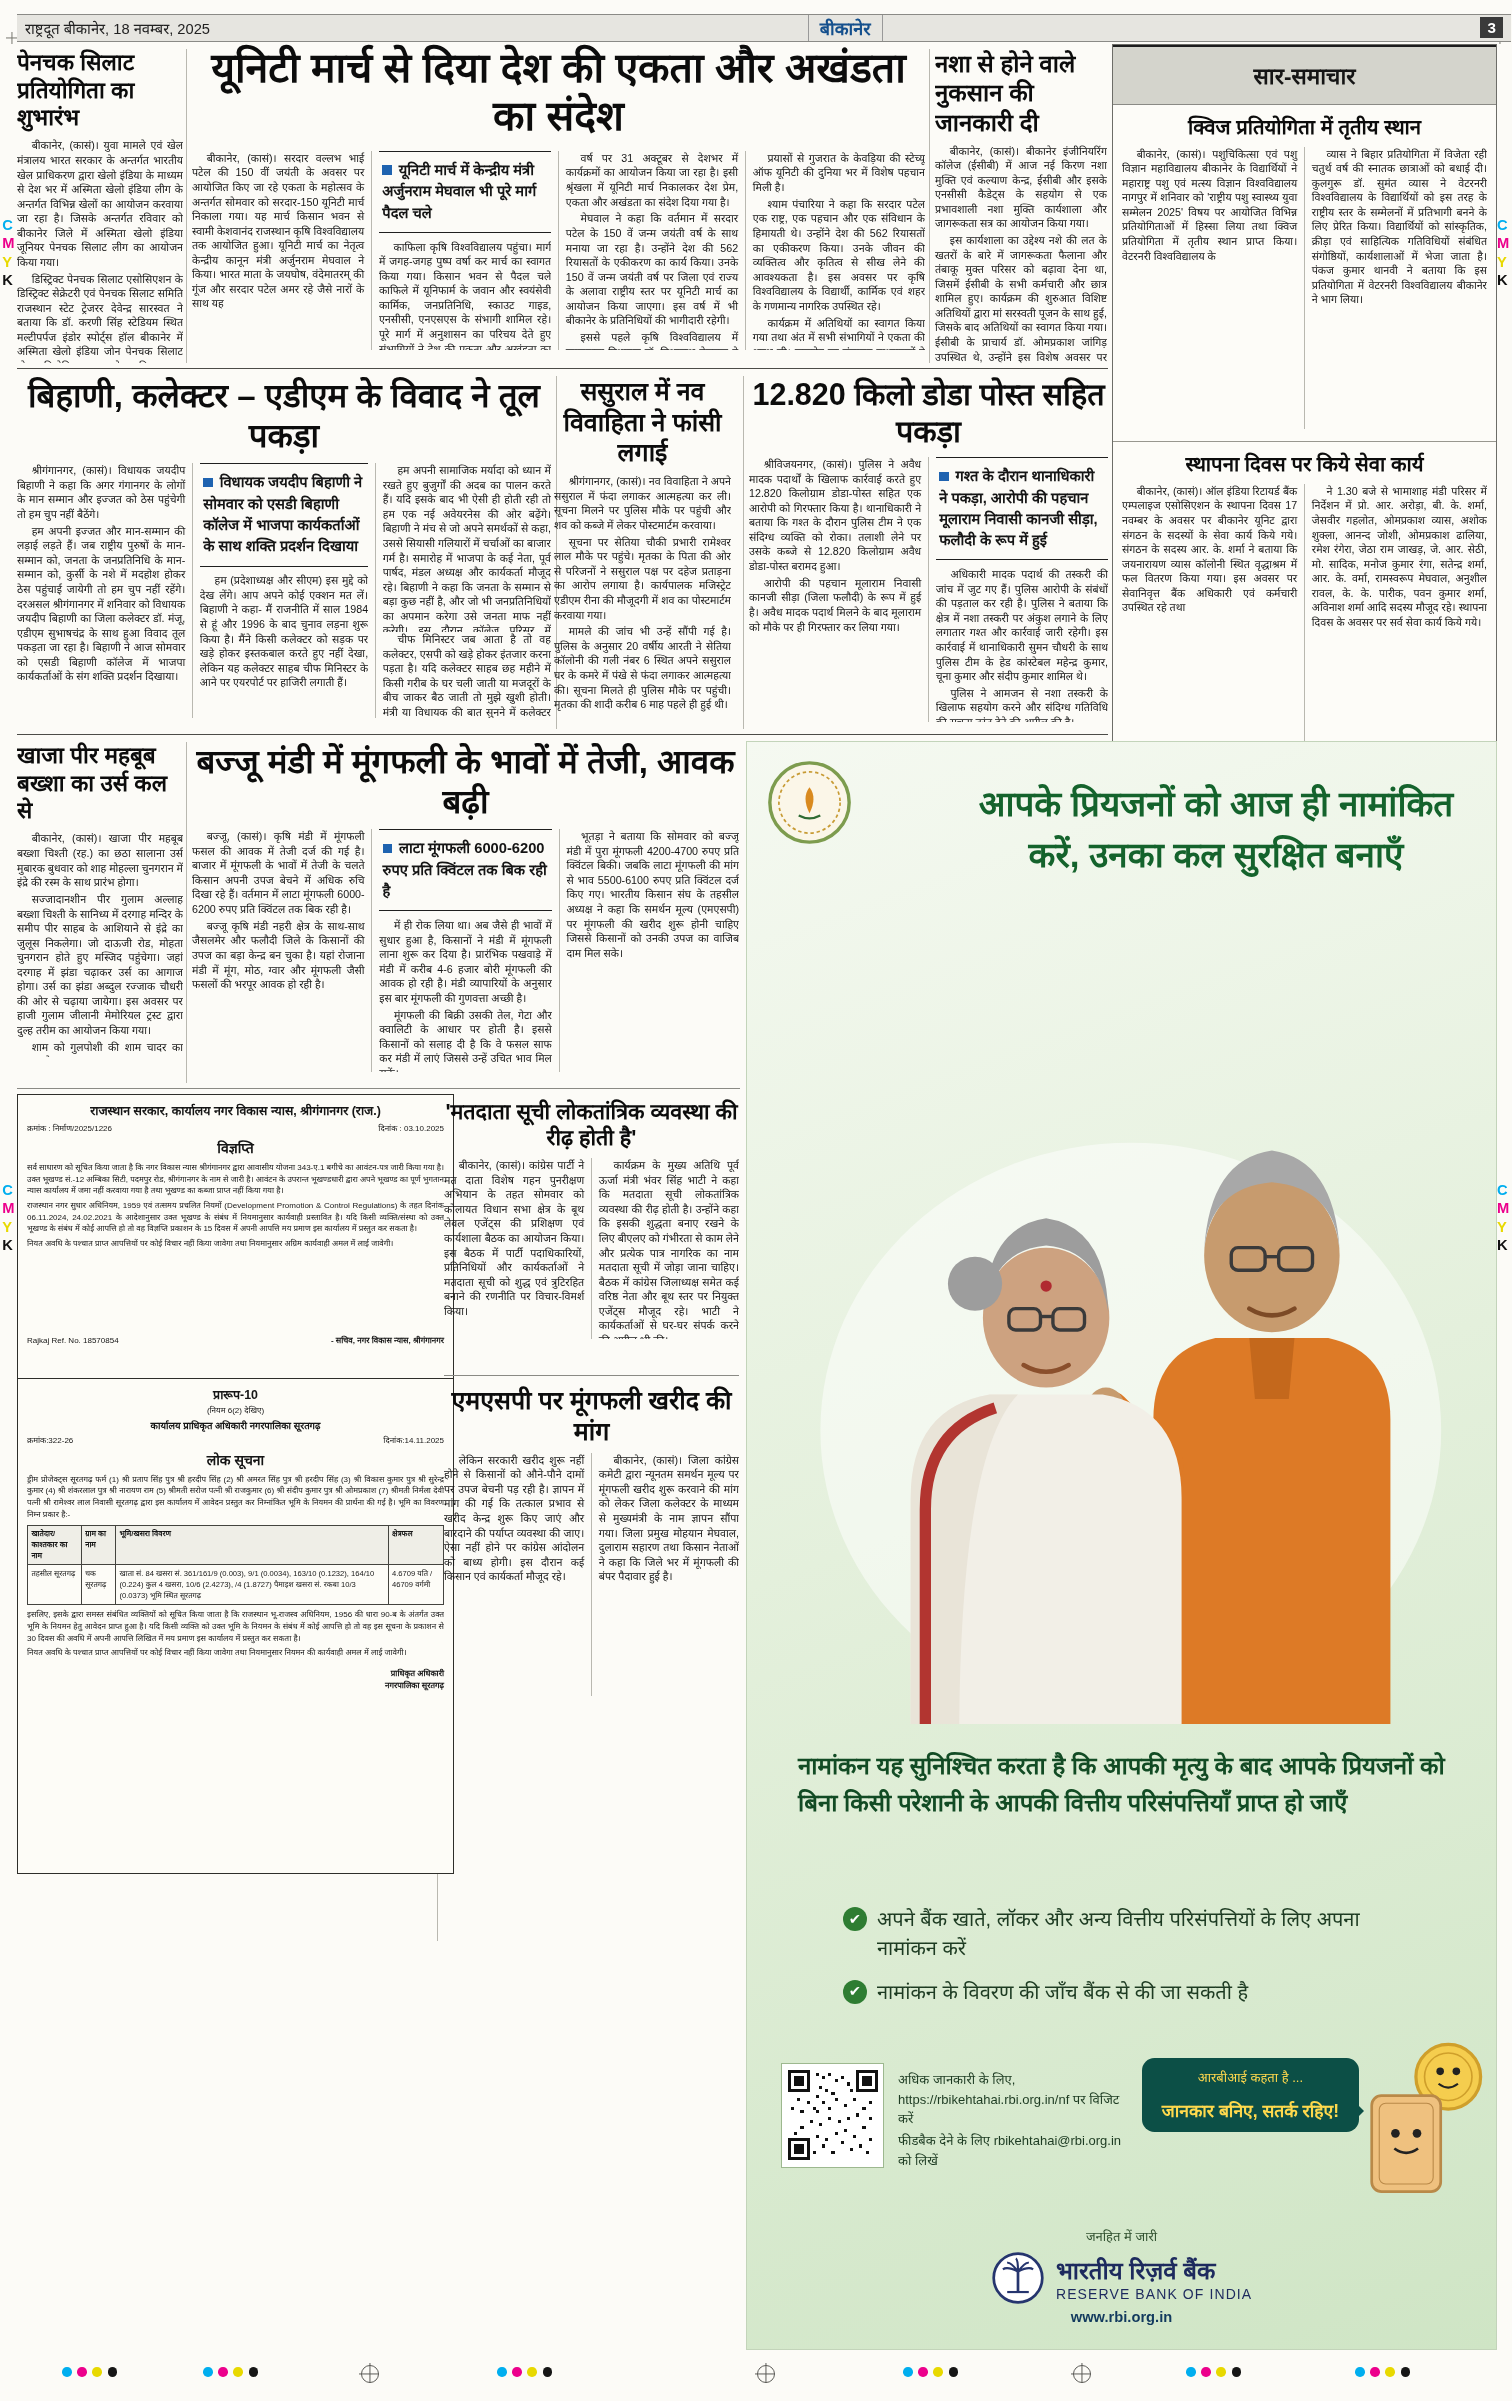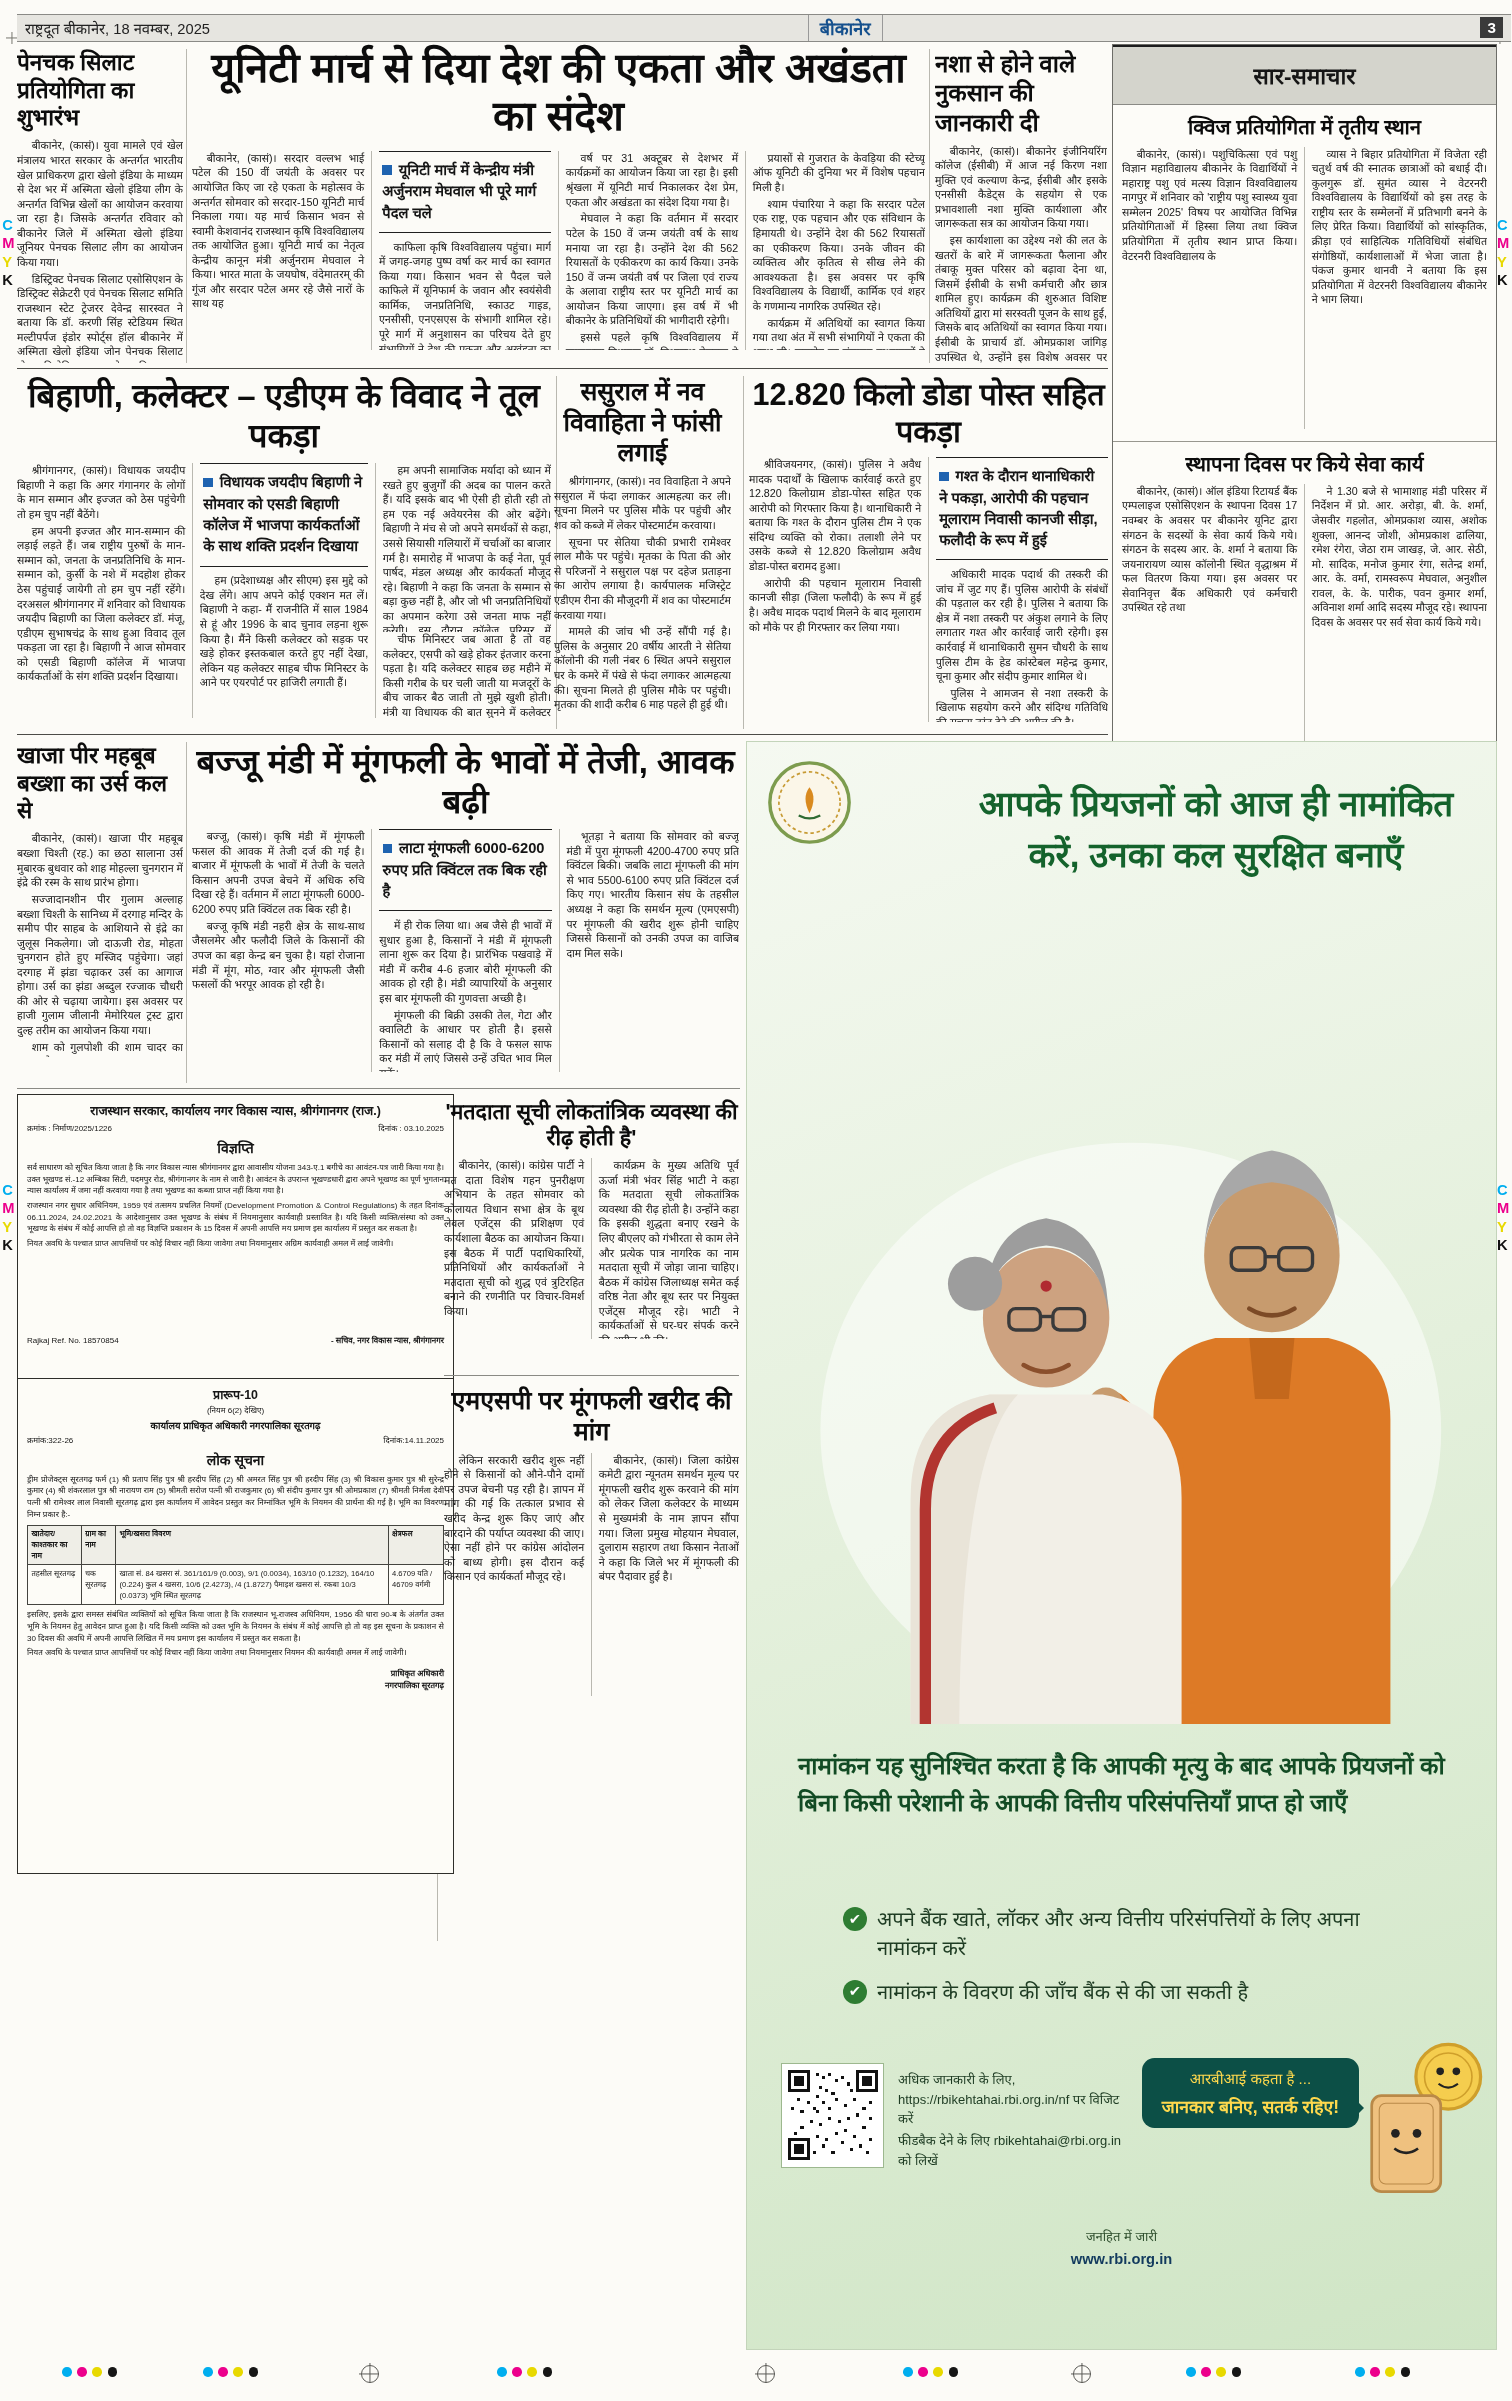--- a/index.html
+++ b/index.html
@@ -54,21 +54,21 @@
   .ad-heading{position:absolute;font-size:35px;font-weight:bold;color:#14632c;line-height:1.45;text-align:center}
   .ad-msg{position:absolute;font-size:24px;font-weight:bold;color:#124b24;line-height:1.55;text-align:left}
   .ad ul{position:absolute;margin:0;padding:0;list-style:none}
   .ad li{position:relative;padding-left:34px;margin-bottom:14.7px;font-size:20px;line-height:1.45;color:#1d3b22;text-align:left}
   .chk{position:absolute;left:0;top:2.3px;width:24px;height:24px;border-radius:50%;background:#2e7d32;color:#fff;
     font-size:14.7px;display:flex;align-items:center;justify-content:center}
   .qrbox{position:absolute;background:#fff;border:0.6px solid #9db88f;padding:5.6px}
   .qrcap{position:absolute;font-size:13px;line-height:1.5;color:#1d3b22;text-align:left}
   .bubble{position:absolute;background:#0c4f46;color:#ffd94d;border-radius:12.4px;padding:10.2px 12.4px;text-align:center}
   .bubble:after{content:"";position:absolute;right:-13.6px;top:60%;border:8px solid transparent;border-left-color:#0c4f46}
-  .bubble .b1{font-size:15px;display:block;margin-bottom:6px}
+  .bubble .b1{font-size:13px;display:block;margin-bottom:12px}
   .bubble .b2{font-size:17.5px;font-weight:bold;display:block}
   .ad-footer{position:absolute;left:0;width:100%;text-align:center}
   .issued{font-size:13px;color:#30502f;margin-bottom:5.6px}
   .bankrow{display:flex;align-items:center;justify-content:center;gap:11.3px}
   .bank-hi{font-size:24px;font-weight:bold;color:#1d2a5e;text-align:left}
   .bank-en{font-size:14px;letter-spacing:1.1px;color:#1d2a5e;text-align:left}
   .site{font-size:14.7px;font-weight:bold;color:#123a5e;margin-top:4.5px}
   
   .cmyk{position:absolute;display:flex;flex-direction:column;font-size:14.7px;font-weight:bold;line-height:1.25}
   .cmyk span:nth-child(1){color:#00aeef}.cmyk span:nth-child(2){color:#ec008c}
@@ -492,20 +492,32 @@
     <path d="M142,108 Q160,122 178,108" stroke="#222" stroke-width="4" fill="none"></path>
     <rect x="18" y="130" width="128" height="178" rx="18" fill="#efc17f" stroke="#b98948" stroke-width="5"></rect>
     <rect x="32" y="144" width="100" height="150" rx="12" fill="none" stroke="#b98948" stroke-width="2"></rect>
     <circle cx="62" cy="200" r="8" fill="#222"></circle>
       <circle cx="102" cy="200" r="8" fill="#222"></circle>
     <path d="M60,228 Q82,244 104,228" stroke="#222" stroke-width="5" fill="none"></path>
   </svg>
 
   <div class="ad-footer" style="top:1485px">
     <div class="issued">जनहित में जारी</div>
+    <div class="bankrow">
+      <svg width="54" height="54" viewBox="0 0 100 100">
+        <circle cx="50" cy="50" r="45" fill="#fff" stroke="#25356e" stroke-width="5"></circle>
+        <line x1="50" y1="75" x2="50" y2="38" stroke="#25356e" stroke-width="5"></line>
+        <path d="M50,38 Q30,28 22,34 M50,38 Q36,20 30,22 M50,38 Q50,16 46,14 M50,38 Q64,20 70,22 M50,38 Q70,28 78,34" stroke="#25356e" stroke-width="4" fill="none"></path>
+        <line x1="30" y1="76" x2="70" y2="76" stroke="#25356e" stroke-width="4"></line>
+      </svg>
+      <div>
+        <div class="bank-hi">भारतीय रिज़र्व बैंक</div>
+        <div class="bank-en">RESERVE BANK OF INDIA</div>
+      </div>
+    </div>
     <div class="site">www.rbi.org.in</div>
   </div>
 </div>
 
 <div class="dots" style="left:62px;top:2367px">
     <i></i>
     <i></i>
     <i></i>
     <i></i>
   </div>

